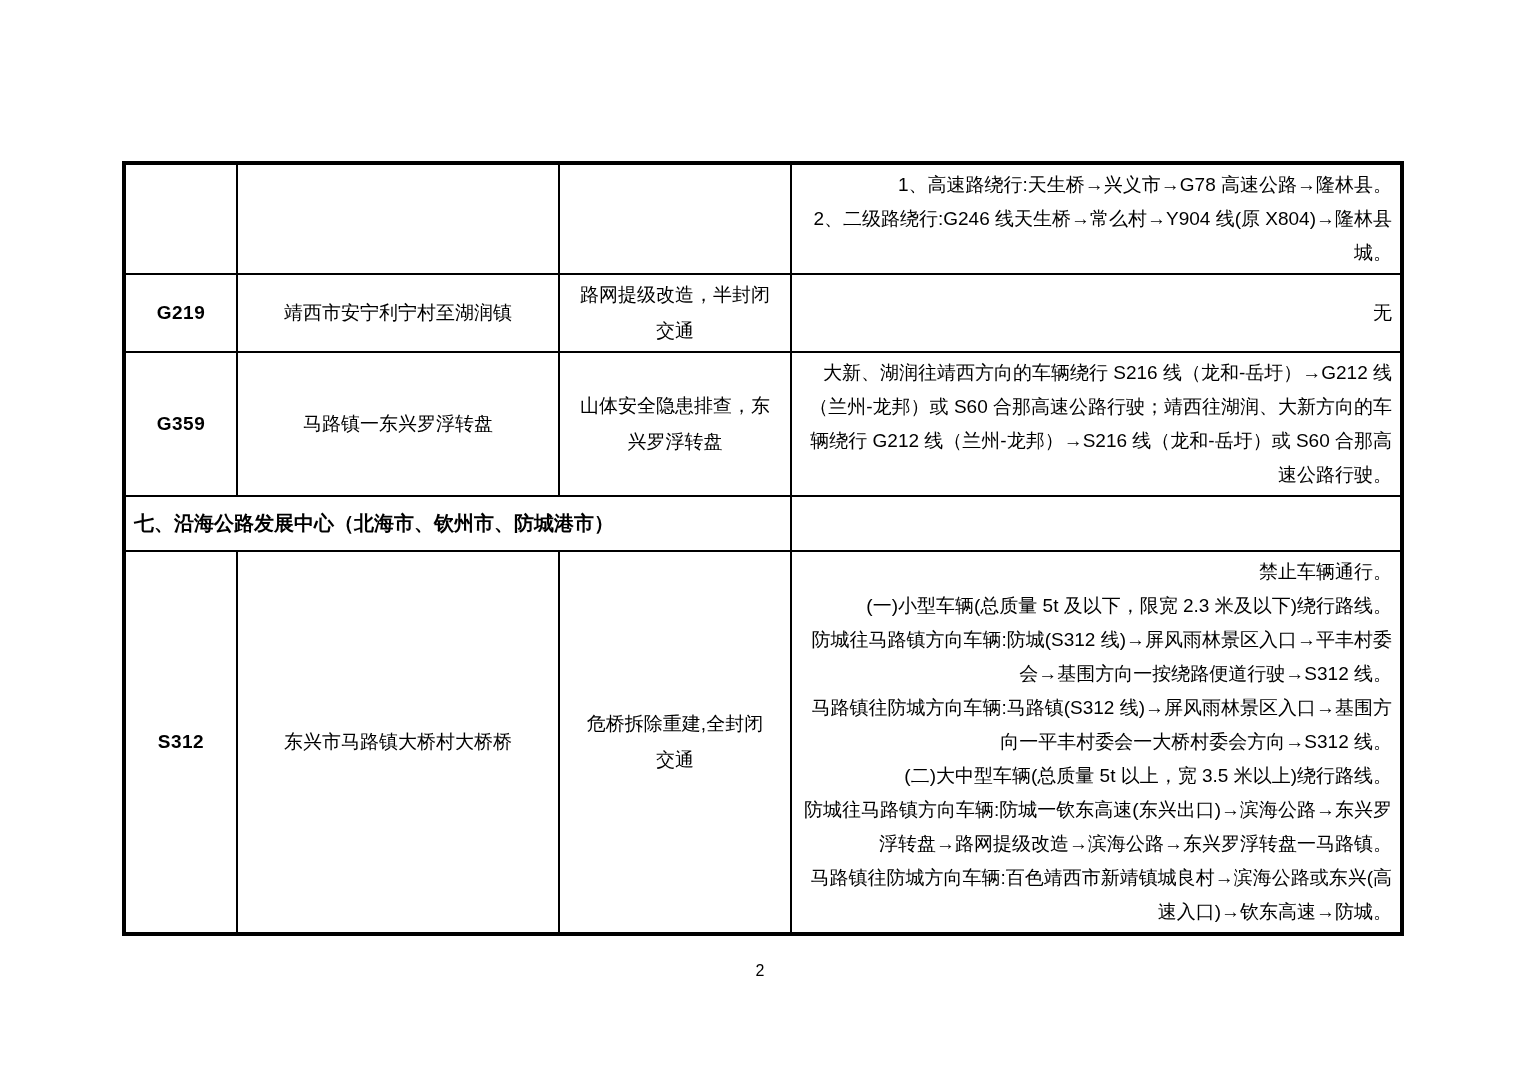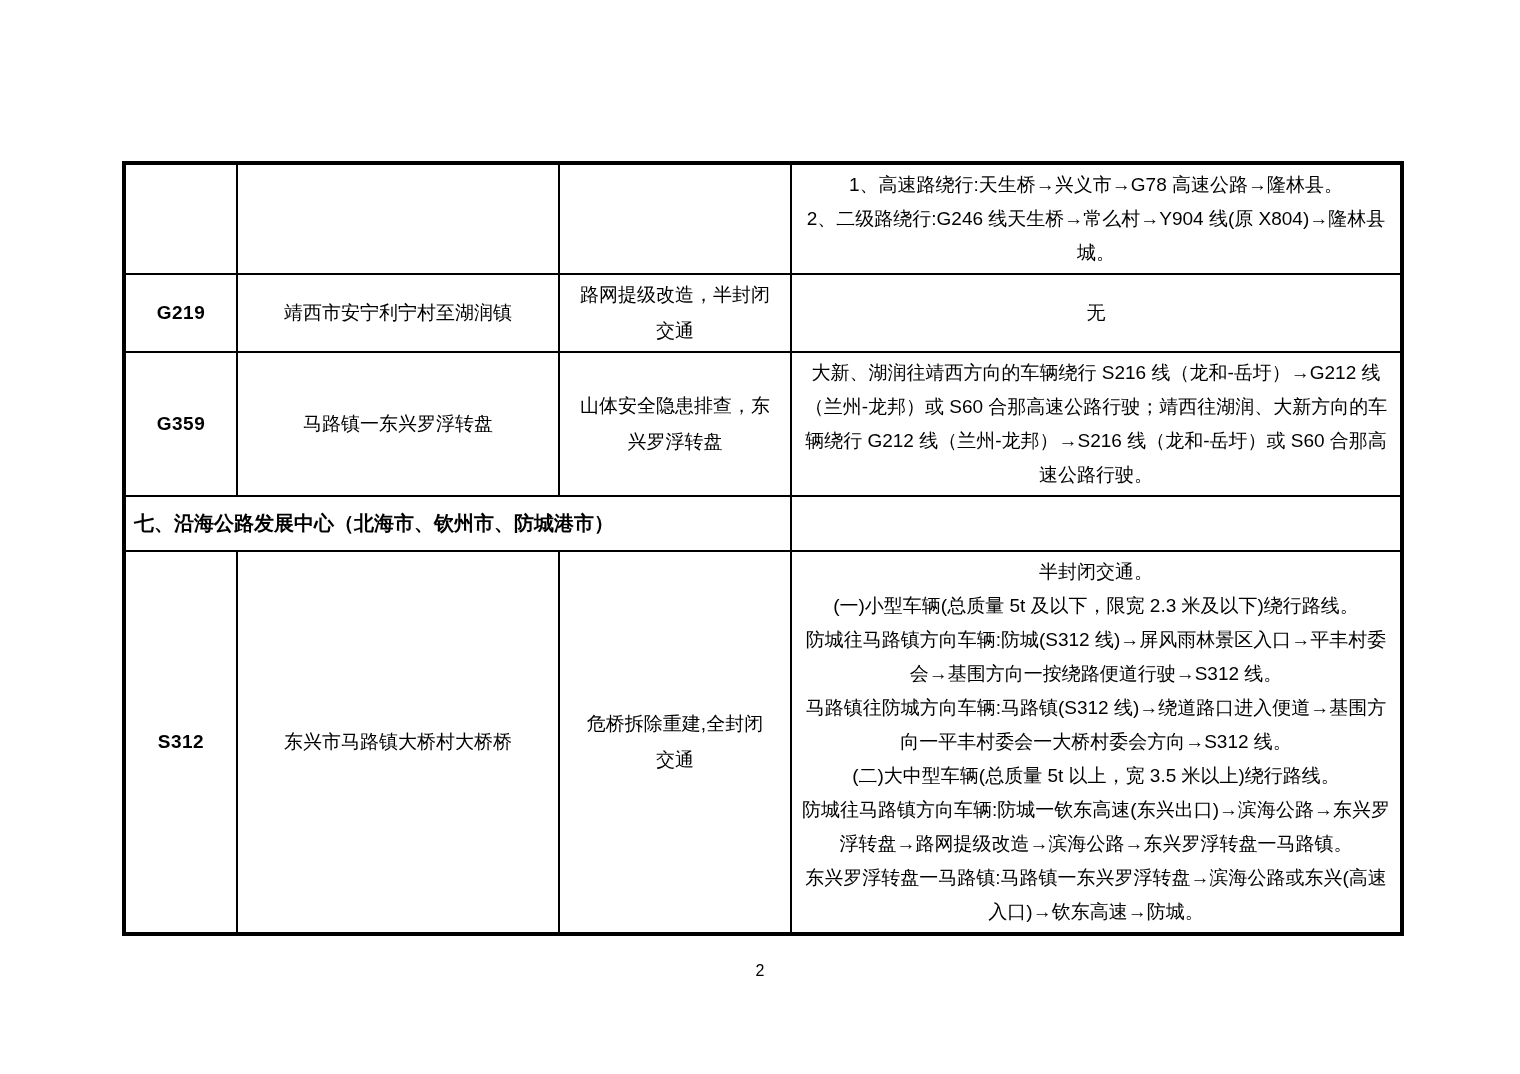--- a/index.html
+++ b/index.html
@@ -38,21 +38,21 @@
     text-align: center;
     padding: 2px 6px;
     line-height: 30px;
   }
   td.cons {
     text-align: center;
     padding: 2px 20px;
     line-height: 36px;
   }
   td.detour {
-    text-align: center;
+    text-align: right;
     padding: 3px 8px;
     margin-left: 36px;
   }
   td.detour p {
     line-height: 34px;
     margin: 0;
   }
   tr.r0 { height: 76px; }
   tr.r1 { height: 71px; }
   tr.r2 { height: 37px; }
@@ -119,27 +119,27 @@
       <tr class="r4">
         <td class="section-cell" colspan="3">七、沿海公路发展中心（北海市、钦州市、防城港市）</td>
         <td class="detour"></td>
       </tr>
 
       <tr class="r5">
         <td class="road">S312</td>
         <td class="loc">东兴市马路镇大桥村大桥桥</td>
         <td class="cons">危桥拆除重建,全封闭交通</td>
         <td class="detour">
-          <p>半封闭交通。</p>
+          <p>禁止车辆通行。</p>
           <p>(一)小型车辆(总质量 5t 及以下，限宽 2.3 米及以下)绕行路线。</p>
           <p>防城往马路镇方向车辆:防城(S312 线)→屏风雨林景区入口→平丰村委会→基围方向一按绕路便道行驶→S312 线。</p>
-          <p>马路镇往防城方向车辆:马路镇(S312 线)→绕道路口进入便道→基围方向一平丰村委会一大桥村委会方向→S312 线。</p>
+          <p>马路镇往防城方向车辆:马路镇(S312 线)→屏风雨林景区入口→基围方向一平丰村委会一大桥村委会方向→S312 线。</p>
           <p>(二)大中型车辆(总质量 5t 以上，宽 3.5 米以上)绕行路线。</p>
           <p>防城往马路镇方向车辆:防城一钦东高速(东兴出口)→滨海公路→东兴罗浮转盘→路网提级改造→滨海公路→东兴罗浮转盘一马路镇。</p>
-          <p>东兴罗浮转盘一马路镇:马路镇一东兴罗浮转盘→滨海公路或东兴(高速入口)→钦东高速→防城。</p>
+          <p>马路镇往防城方向车辆:百色靖西市新靖镇城良村→滨海公路或东兴(高速入口)→钦东高速→防城。</p>
         </td>
       </tr>
 
     </tbody>
   </table>
 
   <div class="page-number">2</div>
 
 </div>
 

